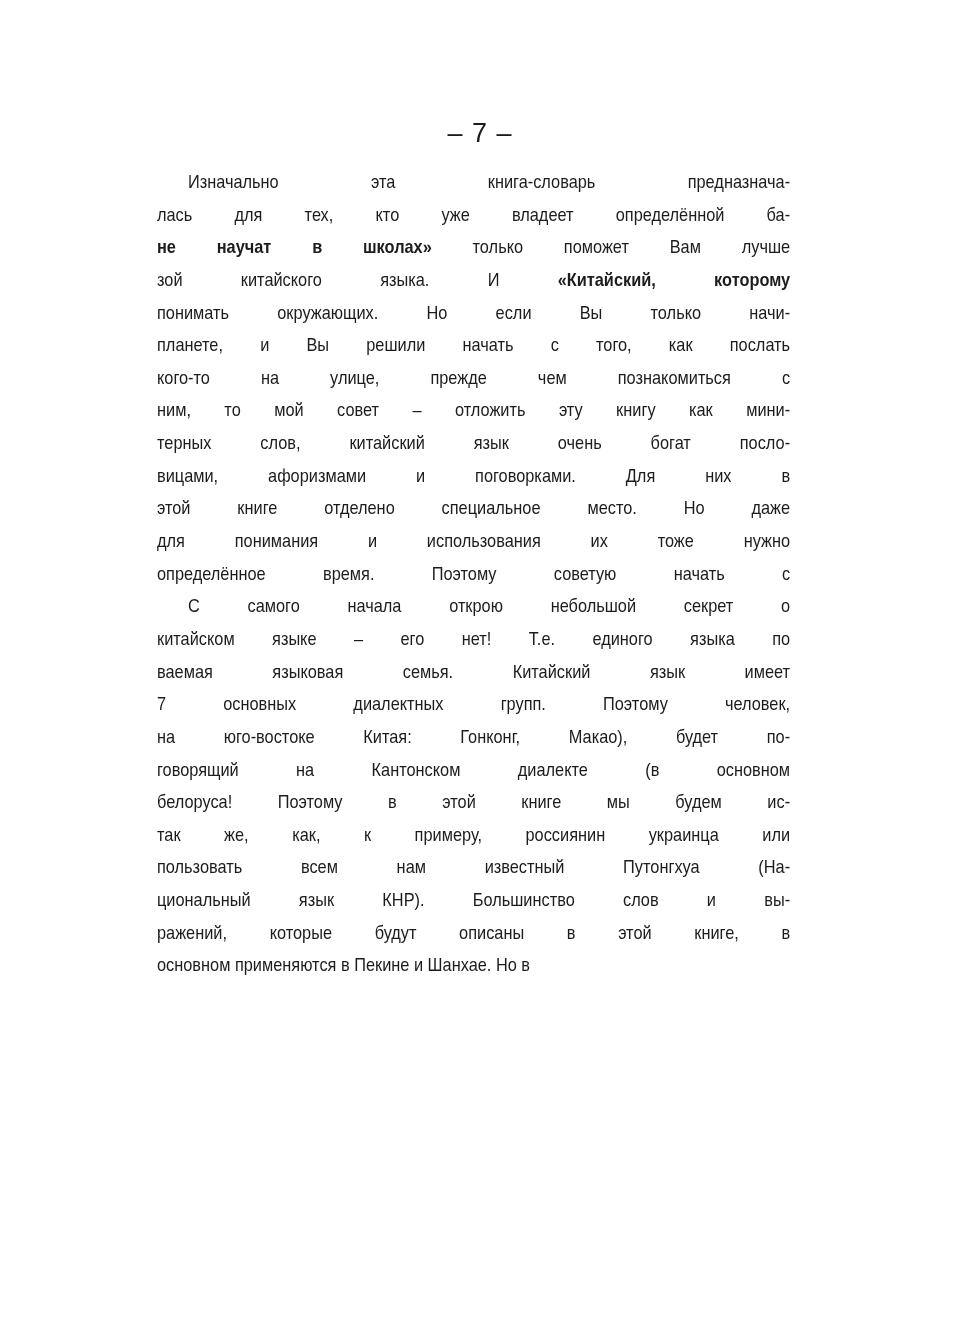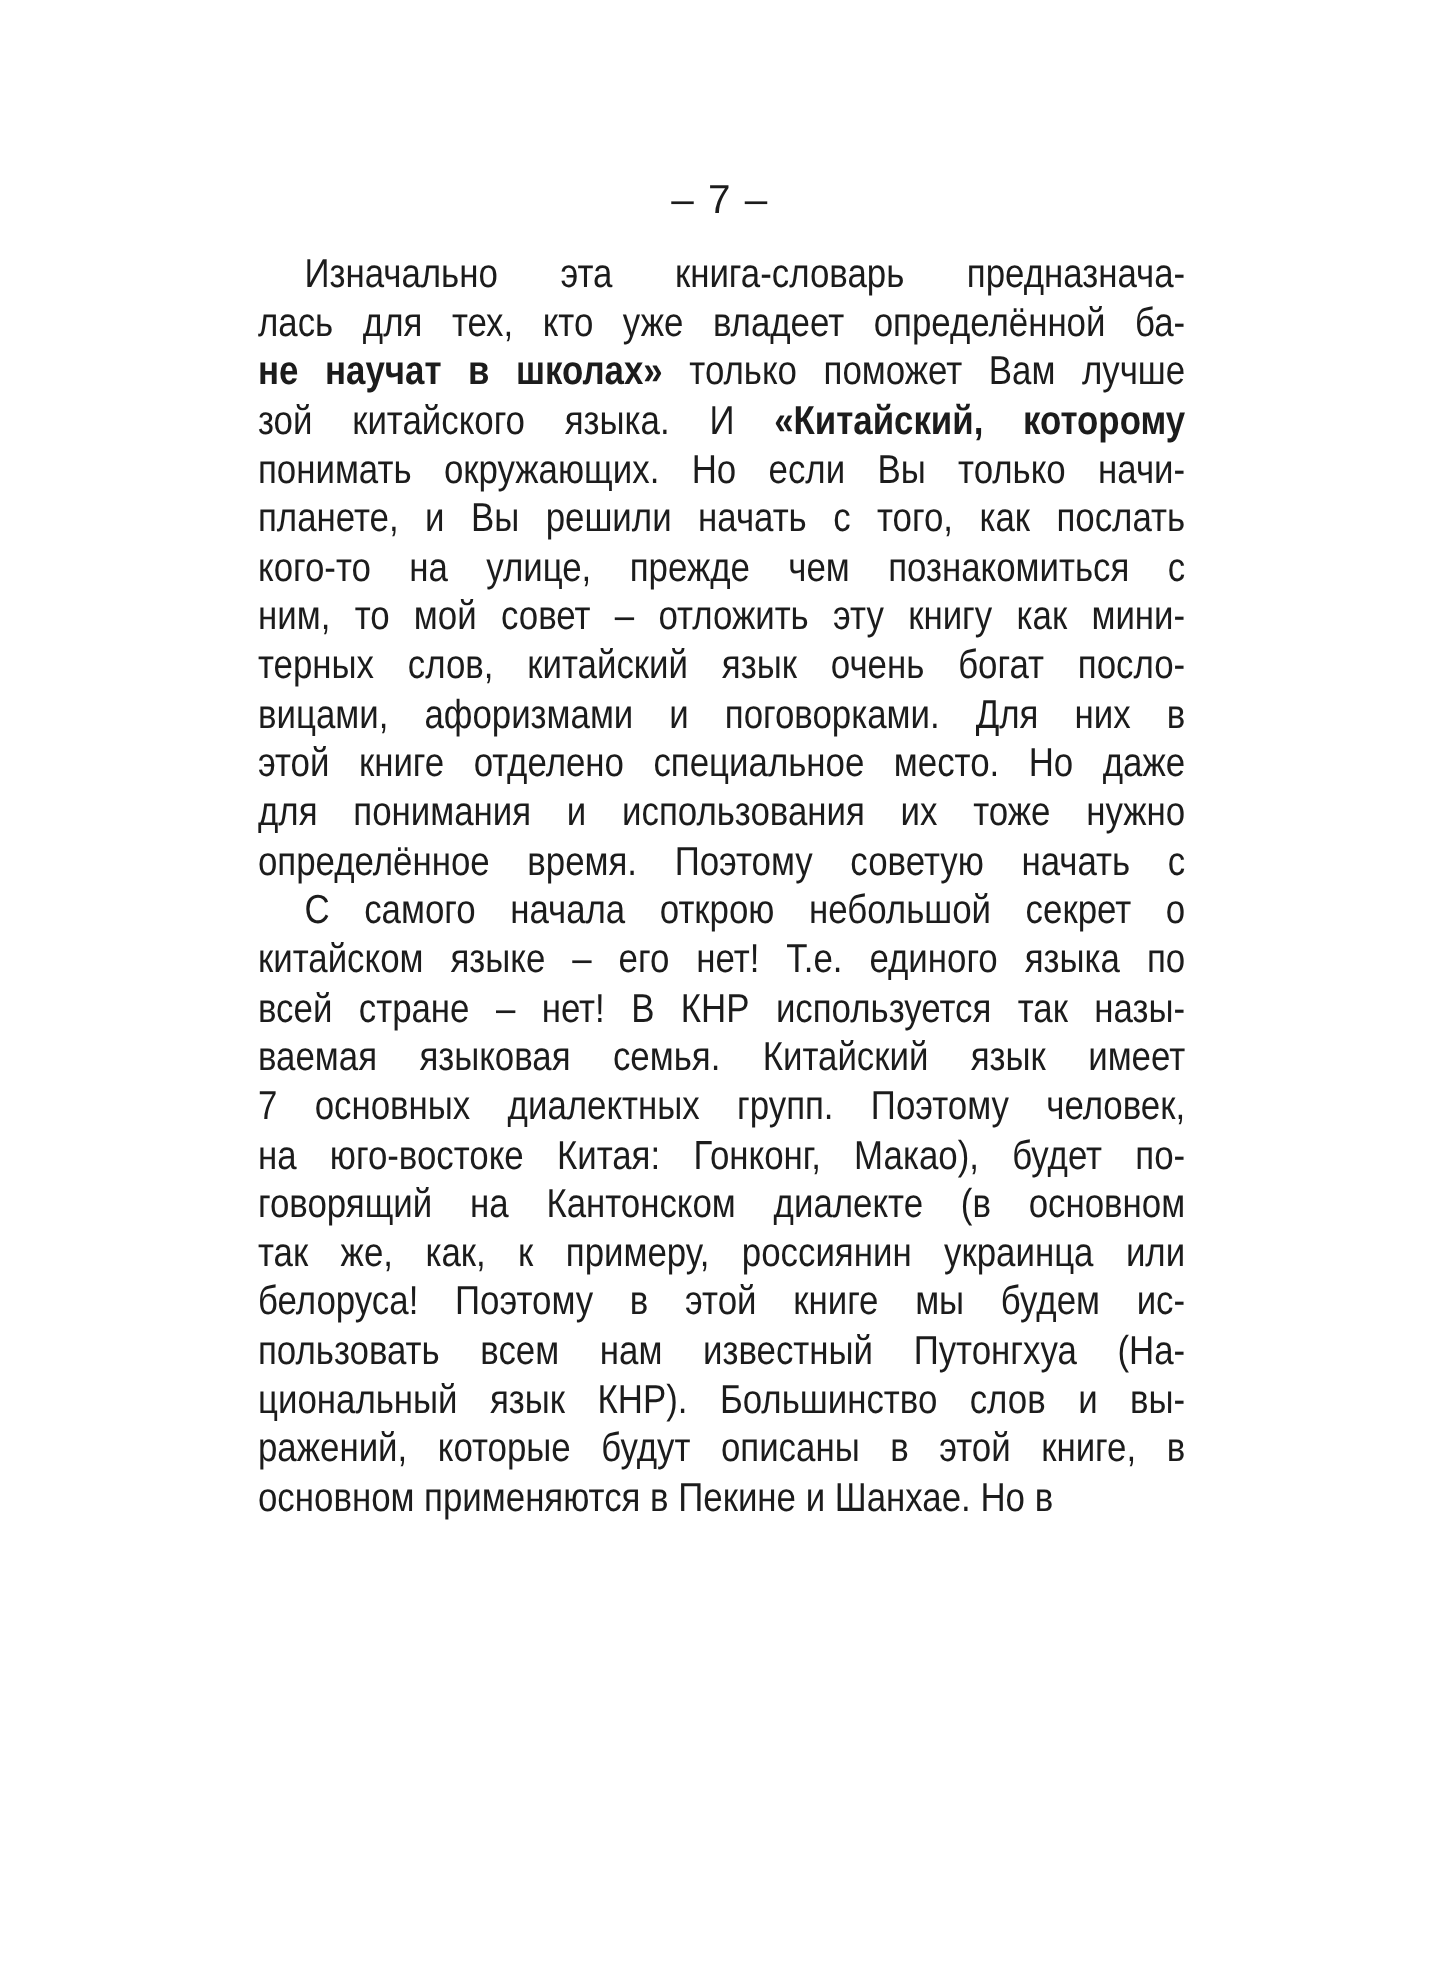--- a/index.html
+++ b/index.html
@@ -6,24 +6,23 @@
   body { width:960px; height:1322px; position:relative; overflow:hidden; }
   .page { position:absolute; left:0; top:0; width:960px; height:1322px; background:#fff; }
   .page-number {
     position:absolute; left:0; width:960px; top:118px; text-align:center;
     font-family:"Liberation Sans", sans-serif; font-size:27px; color:#1c1c1c;
     letter-spacing:1px;
   }
   .body-text { position:absolute; left:157px; top:166px; width:633px; }
   .line {
     display:block; height:32.65px; line-height:32.65px;
-    font-family:"Liberation Sans", sans-serif; font-size:27px; color:#1c1c1c;
+    font-family:"Liberation Sans", sans-serif; font-size:19px; color:#1c1c1c;
     white-space:nowrap; overflow:visible;
     transform-origin:left center;
-    margin-left:15px;
   }
   .line .inner { display:inline-block; width:100%; text-align:justify; text-align-last:justify; white-space:normal; }
   .line.last .inner { text-align-last:left; }
   .line.indent .inner { padding-left:36px; box-sizing:border-box; }
   .line .inner b { font-weight:bold; }
   .cond { display:inline-block; transform:scaleX(0.86); transform-origin:left center; width:116.3%; }
 </style>
 </head>
 <body>
 
@@ -41,26 +40,25 @@
         <div class="line"><span class="cond"><span class="inner"><span>ним, то мой совет – отложить эту книгу как мини-</span></span></span></div>
         <div class="line"><span class="cond"><span class="inner"><span>терных слов, китайский язык очень богат посло-</span></span></span></div>
         <div class="line"><span class="cond"><span class="inner"><span>вицами, афоризмами и поговорками. Для них в</span></span></span></div>
         <div class="line"><span class="cond"><span class="inner"><span>этой книге отделено специальное место. Но даже</span></span></span></div>
         <div class="line"><span class="cond"><span class="inner"><span>для понимания и использования их тоже нужно</span></span></span></div>
         <div class="line"><span class="cond"><span class="inner"><span>определённое время. Поэтому советую начать с</span></span></span></div>
       </div>
       <div>
         <div class="line indent"><span class="cond"><span class="inner"><span>С самого начала открою небольшой секрет о</span></span></span></div>
         <div class="line"><span class="cond"><span class="inner"><span>китайском языке – его нет! Т.е. единого языка по</span></span></span></div>
-        <div class="line"><span class="cond"><span class="inner"><span>всей стране – нет! В КНР используется так назы-</span></span></span></div>
         <div class="line"><span class="cond"><span class="inner"><span>ваемая языковая семья.  Китайский язык имеет</span></span></span></div>
         <div class="line"><span class="cond"><span class="inner"><span>7 основных диалектных групп.  Поэтому человек,</span></span></span></div>
         <div class="line"><span class="cond"><span class="inner"><span>на юго-востоке Китая: Гонконг, Макао), будет по-</span></span></span></div>
         <div class="line"><span class="cond"><span class="inner"><span>говорящий на Кантонском диалекте (в основном</span></span></span></div>
+        <div class="line"><span class="cond"><span class="inner"><span>белоруса! Поэтому в этой книге мы будем ис-</span></span></span></div>
         <div class="line"><span class="cond"><span class="inner"><span>так же, как, к примеру, россиянин украинца или</span></span></span></div>
-        <div class="line"><span class="cond"><span class="inner"><span>белоруса! Поэтому в этой книге мы будем ис-</span></span></span></div>
         <div class="line"><span class="cond"><span class="inner"><span>пользовать всем нам известный Путонгхуа (На-</span></span></span></div>
         <div class="line"><span class="cond"><span class="inner"><span>циональный язык КНР). Большинство слов и вы-</span></span></span></div>
         <div class="line"><span class="cond"><span class="inner"><span>ражений, которые будут описаны в этой книге, в</span></span></span></div>
         <div class="line last"><span class="cond"><span class="inner"><span>основном применяются в Пекине и Шанхае. Но в</span></span></span></div>
       </div>
     </div>
 </div>
 
 </body></html>

